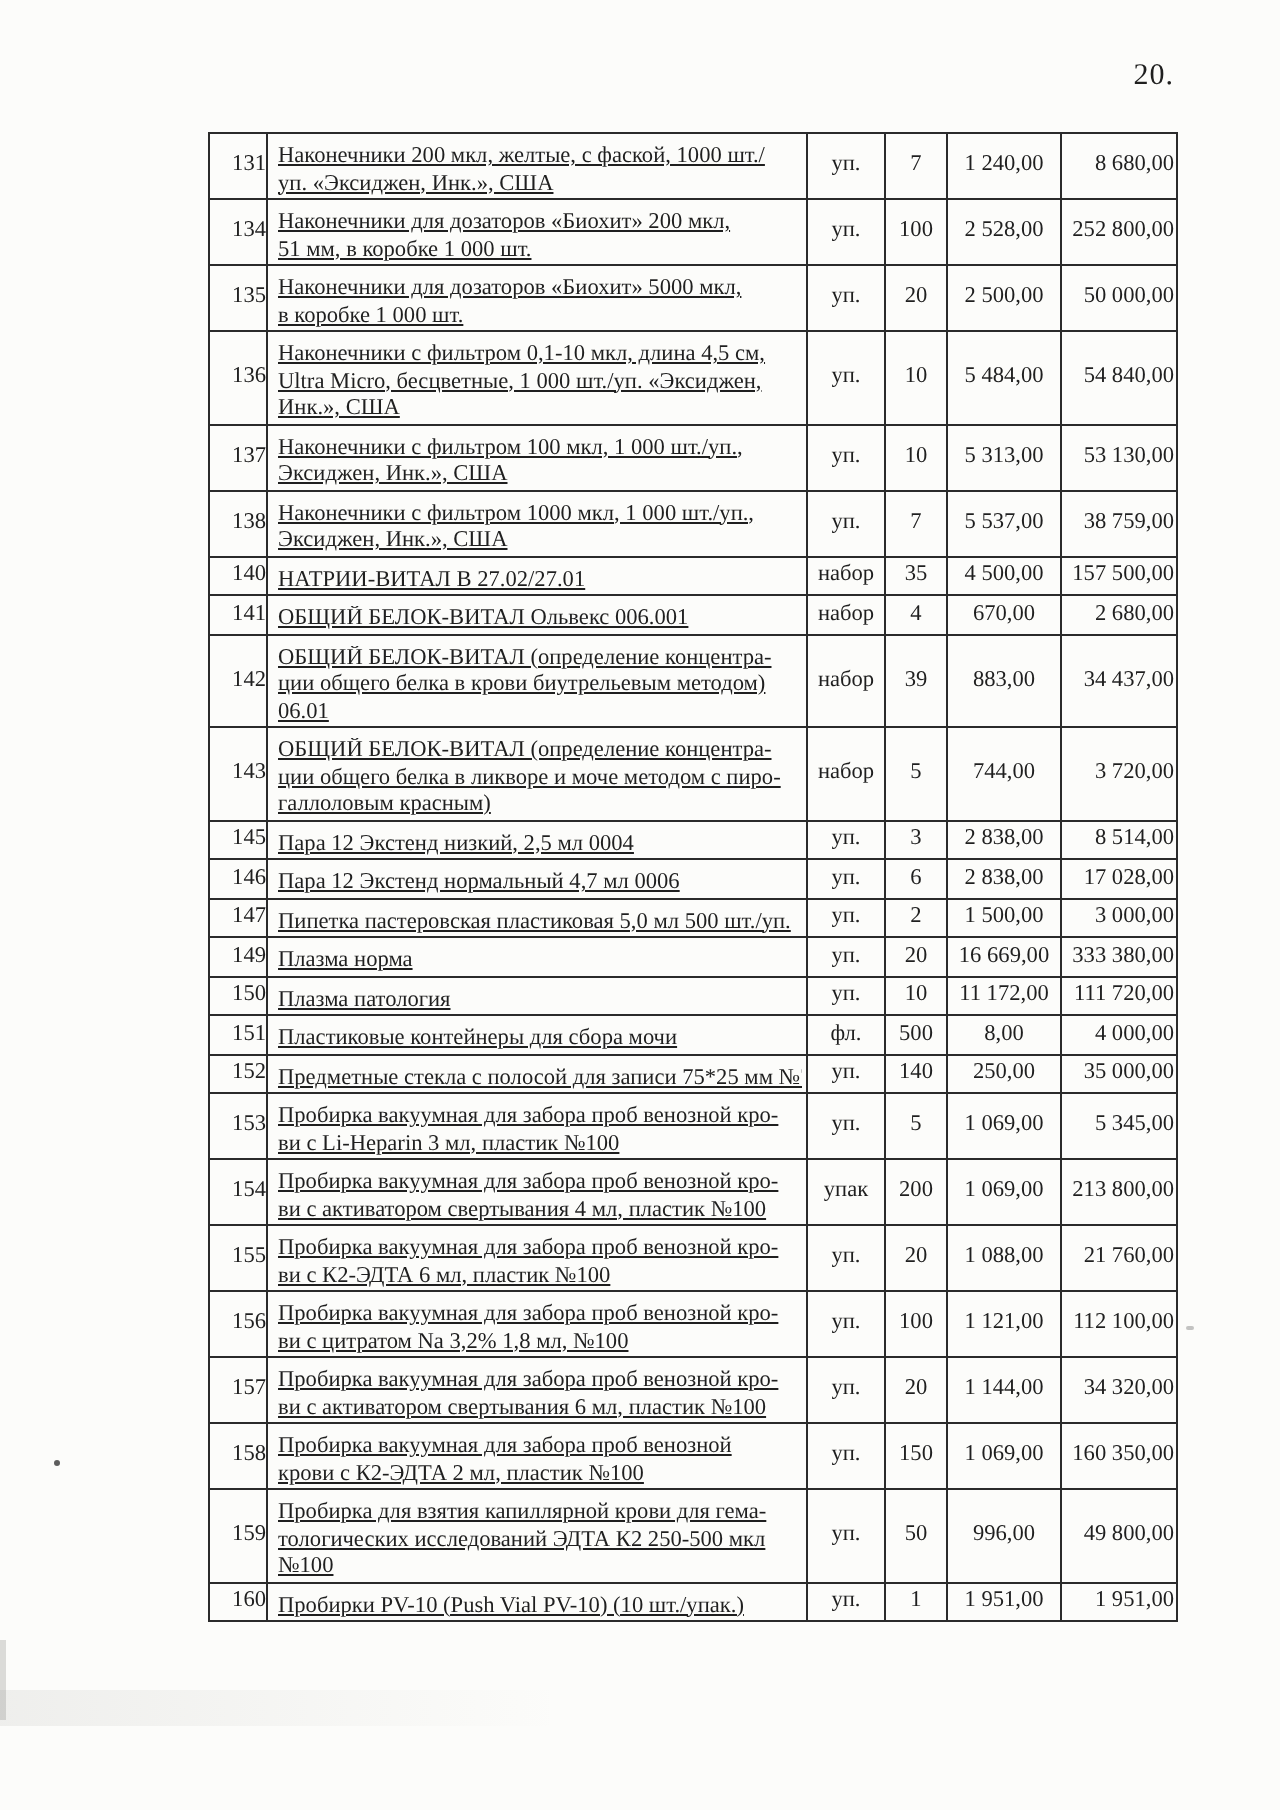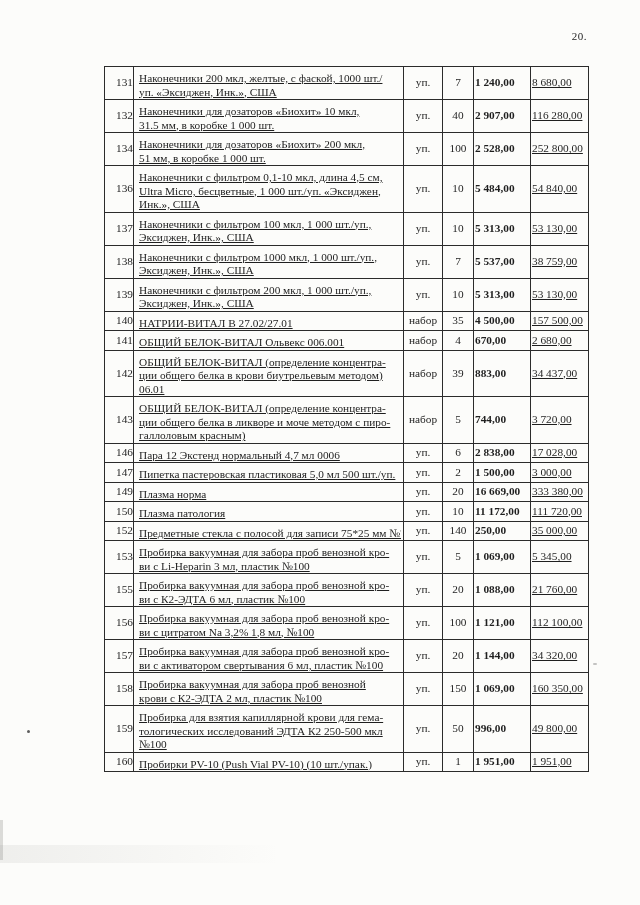--- a/index.html
+++ b/index.html
@@ -12,21 +12,21 @@
     position: relative;
     background: #fcfcfa;
     font-family: "Liberation Serif", "DejaVu Serif", serif;
     color: #1f1f1f;
     overflow: hidden;
   }
   .page-number {
     position: absolute;
     top: 30px;
     right: 53px;
-    font-size: 11px;
+    font-size: 15px;
     letter-spacing: 0.5px;
   }
   .supply-table {
     position: absolute;
     left: 104px;
     top: 66px;
     width: 484px;
     border-collapse: collapse;
     table-layout: fixed;
     font-size: 11.3px;
@@ -41,22 +41,22 @@
   col.c-no    { width: 29px; }
   col.c-desc  { width: 270px; }
   col.c-unit  { width: 39px; }
   col.c-qty   { width: 31px; }
   col.c-price { width: 57px; }
   col.c-total { width: 58px; }
   td.cell-no    { text-align: right; }
   td.cell-desc  { padding: 5px 2px 0 5px; text-decoration: underline; }
   td.cell-unit  { text-align: center; }
   td.cell-qty   { text-align: center; }
-  td.cell-price { white-space: nowrap; padding: 0 1px; font-weight: bold; }
-  td.cell-total { text-align: left; white-space: nowrap; padding: 1px 1px; text-decoration: underline; }
+  td.cell-price { text-align: center; white-space: nowrap; padding: 0 1px; }
+  td.cell-total { text-align: right; white-space: nowrap; padding: 1px 1px; }
   .dline {
     white-space: nowrap;
     overflow: hidden;
   }
   
   .scan-speck {
     position: absolute;
     left: 27px;
     top: 730px;
     width: 3px;
@@ -112,42 +112,42 @@
         <td class="cell-desc">
           <div class="dline">Наконечники 200 мкл, желтые, с фаской, 1000 шт./</div>
           <div class="dline">уп. «Эксиджен, Инк.», США</div>
         </td>
         <td class="cell-unit">уп.</td>
         <td class="cell-qty">7</td>
         <td class="cell-price">1 240,00</td>
         <td class="cell-total">8 680,00</td>
       </tr>
       <tr>
-        <td class="cell-no">132</td>
-        <td class="cell-desc">
-          <div class="dline">Наконечники для дозаторов «Биохит» 10 мкл,</div>
-          <div class="dline">31.5 мм, в коробке 1 000 шт.</div>
-        </td>
-        <td class="cell-unit">уп.</td>
-        <td class="cell-qty">40</td>
-        <td class="cell-price">2 907,00</td>
-        <td class="cell-total">116 280,00</td>
-      </tr>
-      <tr>
         <td class="cell-no">134</td>
         <td class="cell-desc">
           <div class="dline">Наконечники для дозаторов «Биохит» 200 мкл,</div>
           <div class="dline">51 мм, в коробке 1 000 шт.</div>
         </td>
         <td class="cell-unit">уп.</td>
         <td class="cell-qty">100</td>
         <td class="cell-price">2 528,00</td>
         <td class="cell-total">252 800,00</td>
       </tr>
       <tr>
+        <td class="cell-no">135</td>
+        <td class="cell-desc">
+          <div class="dline">Наконечники для дозаторов «Биохит» 5000 мкл,</div>
+          <div class="dline">в коробке 1 000 шт.</div>
+        </td>
+        <td class="cell-unit">уп.</td>
+        <td class="cell-qty">20</td>
+        <td class="cell-price">2 500,00</td>
+        <td class="cell-total">50 000,00</td>
+      </tr>
+      <tr>
         <td class="cell-no">136</td>
         <td class="cell-desc">
           <div class="dline">Наконечники с фильтром 0,1-10 мкл, длина 4,5 см,</div>
           <div class="dline">Ultra Micro, бесцветные, 1 000 шт./уп. «Эксиджен,</div>
           <div class="dline">Инк.», США</div>
         </td>
         <td class="cell-unit">уп.</td>
         <td class="cell-qty">10</td>
         <td class="cell-price">5 484,00</td>
         <td class="cell-total">54 840,00</td>
@@ -166,31 +166,20 @@
       <tr>
         <td class="cell-no">138</td>
         <td class="cell-desc">
           <div class="dline">Наконечники с фильтром 1000 мкл, 1 000 шт./уп.,</div>
           <div class="dline">Эксиджен, Инк.», США</div>
         </td>
         <td class="cell-unit">уп.</td>
         <td class="cell-qty">7</td>
         <td class="cell-price">5 537,00</td>
         <td class="cell-total">38 759,00</td>
-      </tr>
-      <tr>
-        <td class="cell-no">139</td>
-        <td class="cell-desc">
-          <div class="dline">Наконечники с фильтром 200 мкл, 1 000 шт./уп.,</div>
-          <div class="dline">Эксиджен, Инк.», США</div>
-        </td>
-        <td class="cell-unit">уп.</td>
-        <td class="cell-qty">10</td>
-        <td class="cell-price">5 313,00</td>
-        <td class="cell-total">53 130,00</td>
       </tr>
       <tr>
         <td class="cell-no">140</td>
         <td class="cell-desc">
           <div class="dline">НАТРИИ-ВИТАЛ В 27.02/27.01</div>
         </td>
         <td class="cell-unit">набор</td>
         <td class="cell-qty">35</td>
         <td class="cell-price">4 500,00</td>
         <td class="cell-total">157 500,00</td>
@@ -223,20 +212,30 @@
           <div class="dline">ОБЩИЙ БЕЛОК-ВИТАЛ (определение концентра-</div>
           <div class="dline">ции общего белка в ликворе и моче методом с пиро-</div>
           <div class="dline">галлоловым красным)</div>
         </td>
         <td class="cell-unit">набор</td>
         <td class="cell-qty">5</td>
         <td class="cell-price">744,00</td>
         <td class="cell-total">3 720,00</td>
       </tr>
       <tr>
+        <td class="cell-no">145</td>
+        <td class="cell-desc">
+          <div class="dline">Пара 12 Экстенд низкий, 2,5 мл 0004</div>
+        </td>
+        <td class="cell-unit">уп.</td>
+        <td class="cell-qty">3</td>
+        <td class="cell-price">2 838,00</td>
+        <td class="cell-total">8 514,00</td>
+      </tr>
+      <tr>
         <td class="cell-no">146</td>
         <td class="cell-desc">
           <div class="dline">Пара 12 Экстенд нормальный 4,7 мл 0006</div>
         </td>
         <td class="cell-unit">уп.</td>
         <td class="cell-qty">6</td>
         <td class="cell-price">2 838,00</td>
         <td class="cell-total">17 028,00</td>
       </tr>
       <tr>
@@ -263,39 +262,60 @@
         <td class="cell-no">150</td>
         <td class="cell-desc">
           <div class="dline">Плазма патология</div>
         </td>
         <td class="cell-unit">уп.</td>
         <td class="cell-qty">10</td>
         <td class="cell-price">11 172,00</td>
         <td class="cell-total">111 720,00</td>
       </tr>
       <tr>
+        <td class="cell-no">151</td>
+        <td class="cell-desc">
+          <div class="dline">Пластиковые контейнеры для сбора мочи</div>
+        </td>
+        <td class="cell-unit">фл.</td>
+        <td class="cell-qty">500</td>
+        <td class="cell-price">8,00</td>
+        <td class="cell-total">4 000,00</td>
+      </tr>
+      <tr>
         <td class="cell-no">152</td>
         <td class="cell-desc">
           <div class="dline">Предметные стекла с полосой для записи 75*25 мм №7</div>
         </td>
         <td class="cell-unit">уп.</td>
         <td class="cell-qty">140</td>
         <td class="cell-price">250,00</td>
         <td class="cell-total">35 000,00</td>
       </tr>
       <tr>
         <td class="cell-no">153</td>
         <td class="cell-desc">
           <div class="dline">Пробирка вакуумная для забора проб венозной кро-</div>
           <div class="dline">ви с Li-Heparin 3 мл, пластик №100</div>
         </td>
         <td class="cell-unit">уп.</td>
         <td class="cell-qty">5</td>
         <td class="cell-price">1 069,00</td>
         <td class="cell-total">5 345,00</td>
+      </tr>
+      <tr>
+        <td class="cell-no">154</td>
+        <td class="cell-desc">
+          <div class="dline">Пробирка вакуумная для забора проб венозной кро-</div>
+          <div class="dline">ви с активатором свертывания 4 мл, пластик №100</div>
+        </td>
+        <td class="cell-unit">упак</td>
+        <td class="cell-qty">200</td>
+        <td class="cell-price">1 069,00</td>
+        <td class="cell-total">213 800,00</td>
       </tr>
       <tr>
         <td class="cell-no">155</td>
         <td class="cell-desc">
           <div class="dline">Пробирка вакуумная для забора проб венозной кро-</div>
           <div class="dline">ви с К2-ЭДТА 6 мл, пластик №100</div>
         </td>
         <td class="cell-unit">уп.</td>
         <td class="cell-qty">20</td>
         <td class="cell-price">1 088,00</td>

